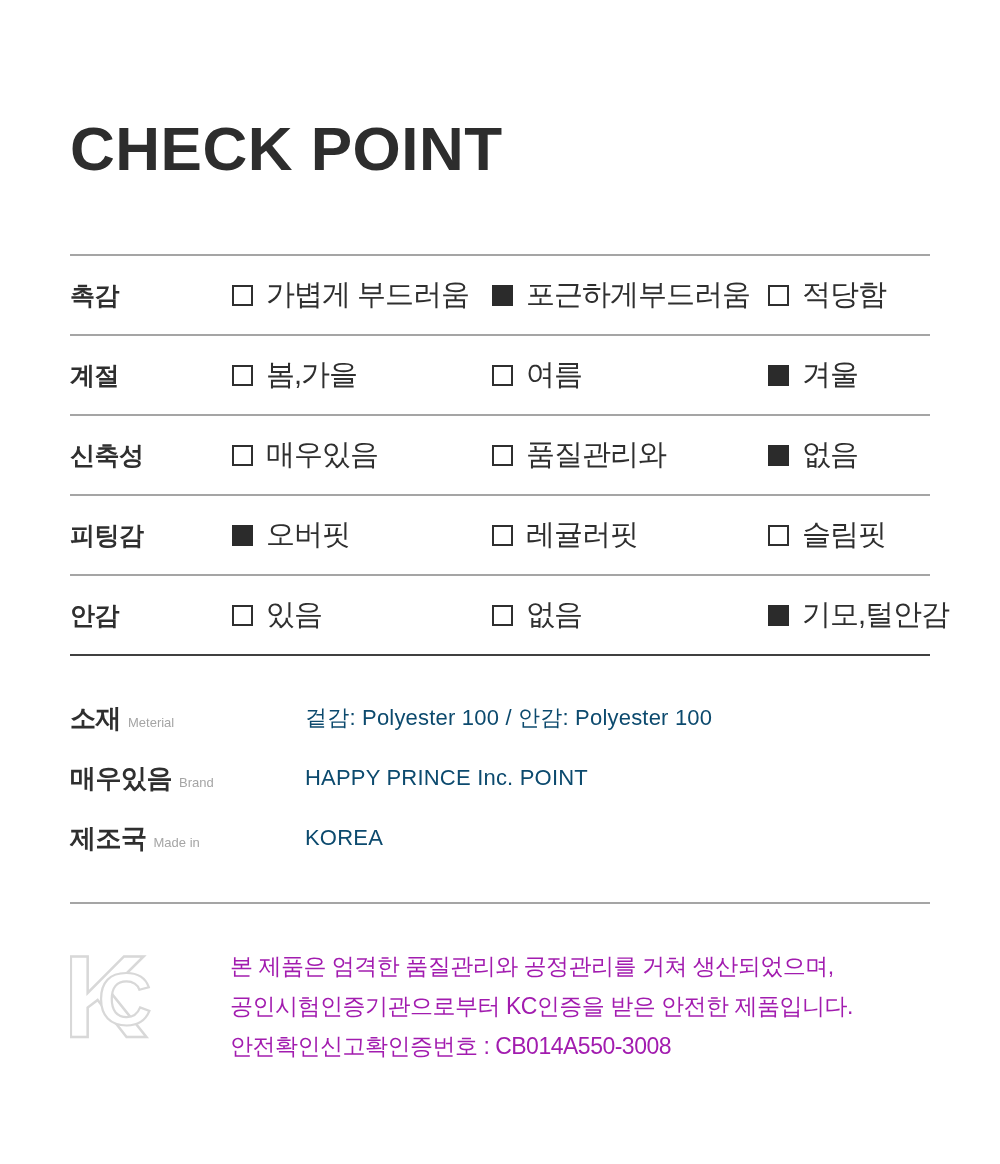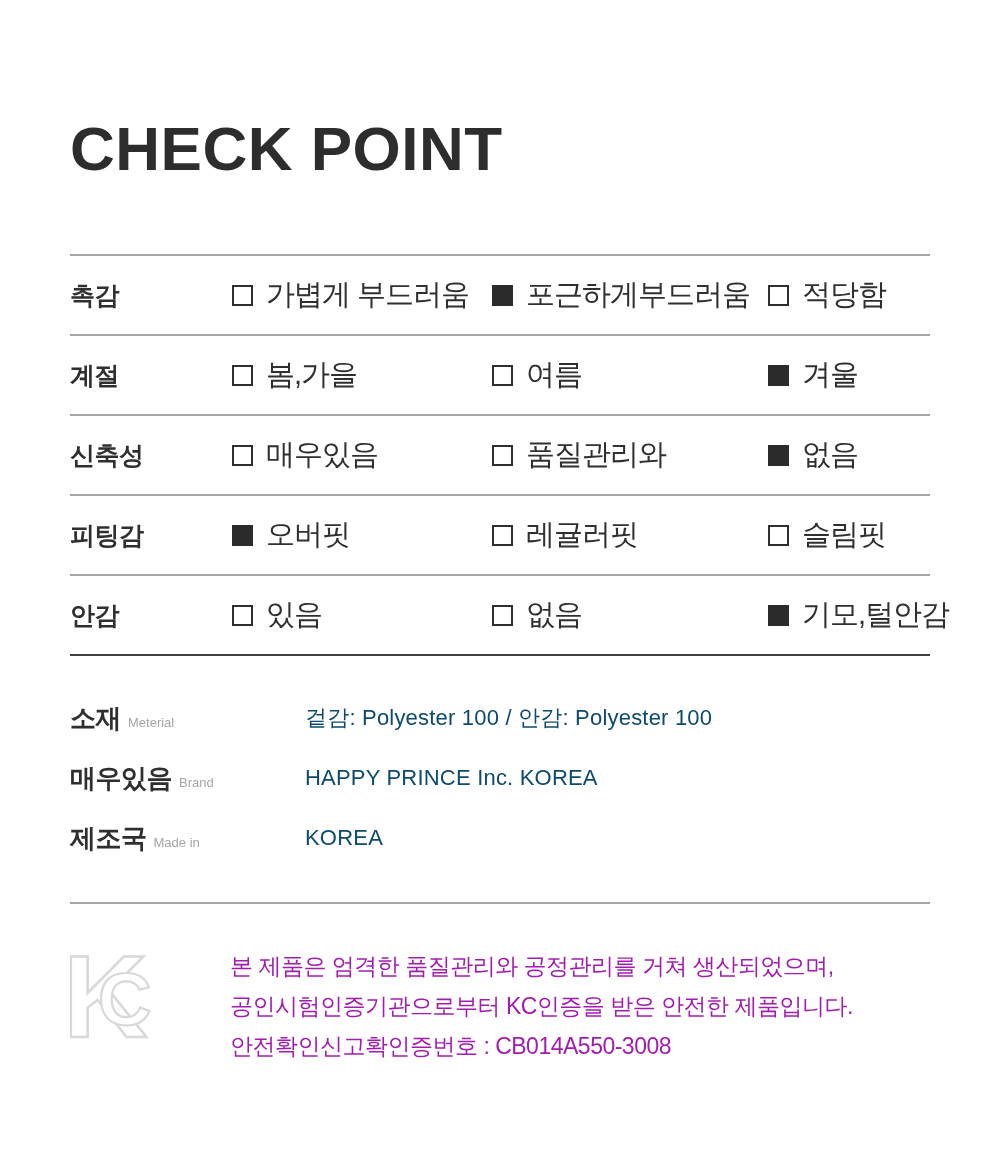--- a/index.html
+++ b/index.html
@@ -170,21 +170,21 @@
     <div class="irow">
       <div class="ilabel">
         <span class="ko">소재</span><span class="en">Meterial</span>
       </div>
       <div class="ival">겉감: Polyester 100 / 안감: Polyester 100</div>
     </div>
     <div class="irow">
       <div class="ilabel">
         <span class="ko">매우있음</span><span class="en">Brand</span>
       </div>
-      <div class="ival">HAPPY PRINCE Inc. KOREA</div>
+      <div class="ival">HAPPY PRINCE Inc. POINT</div>
     </div>
     <div class="irow">
       <div class="ilabel">
         <span class="ko">제조국</span><span class="en">Made in</span>
       </div>
       <div class="ival">KOREA</div>
     </div>
   </div>
 
   <div class="divider"></div>

